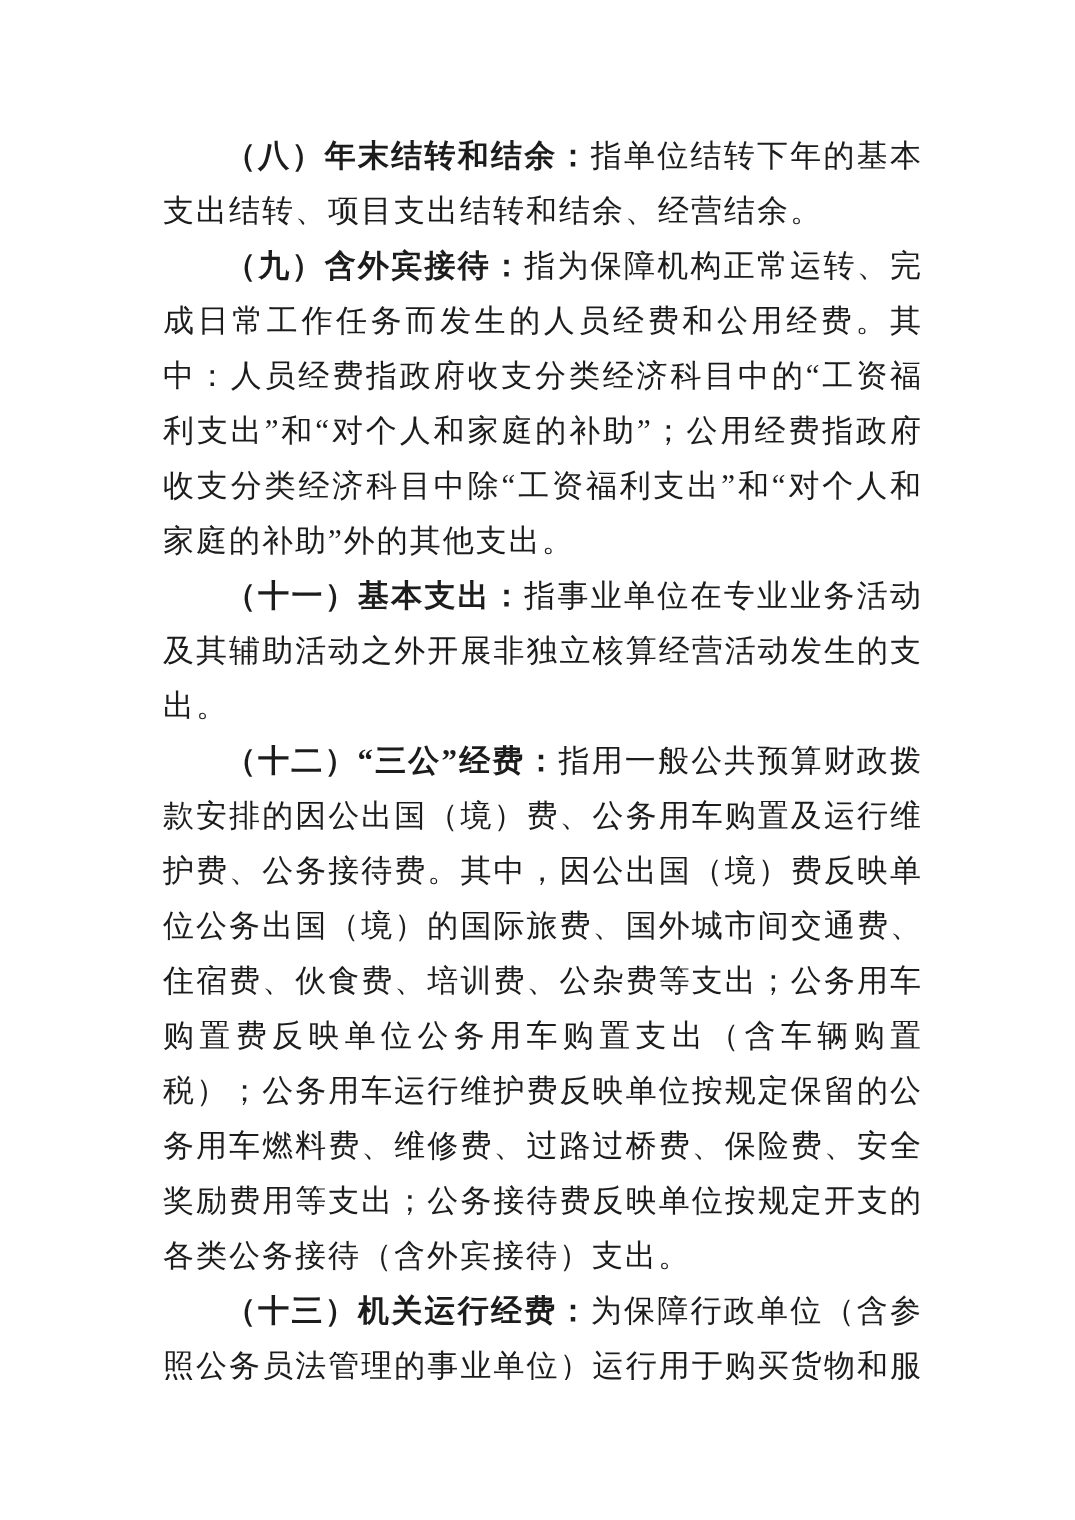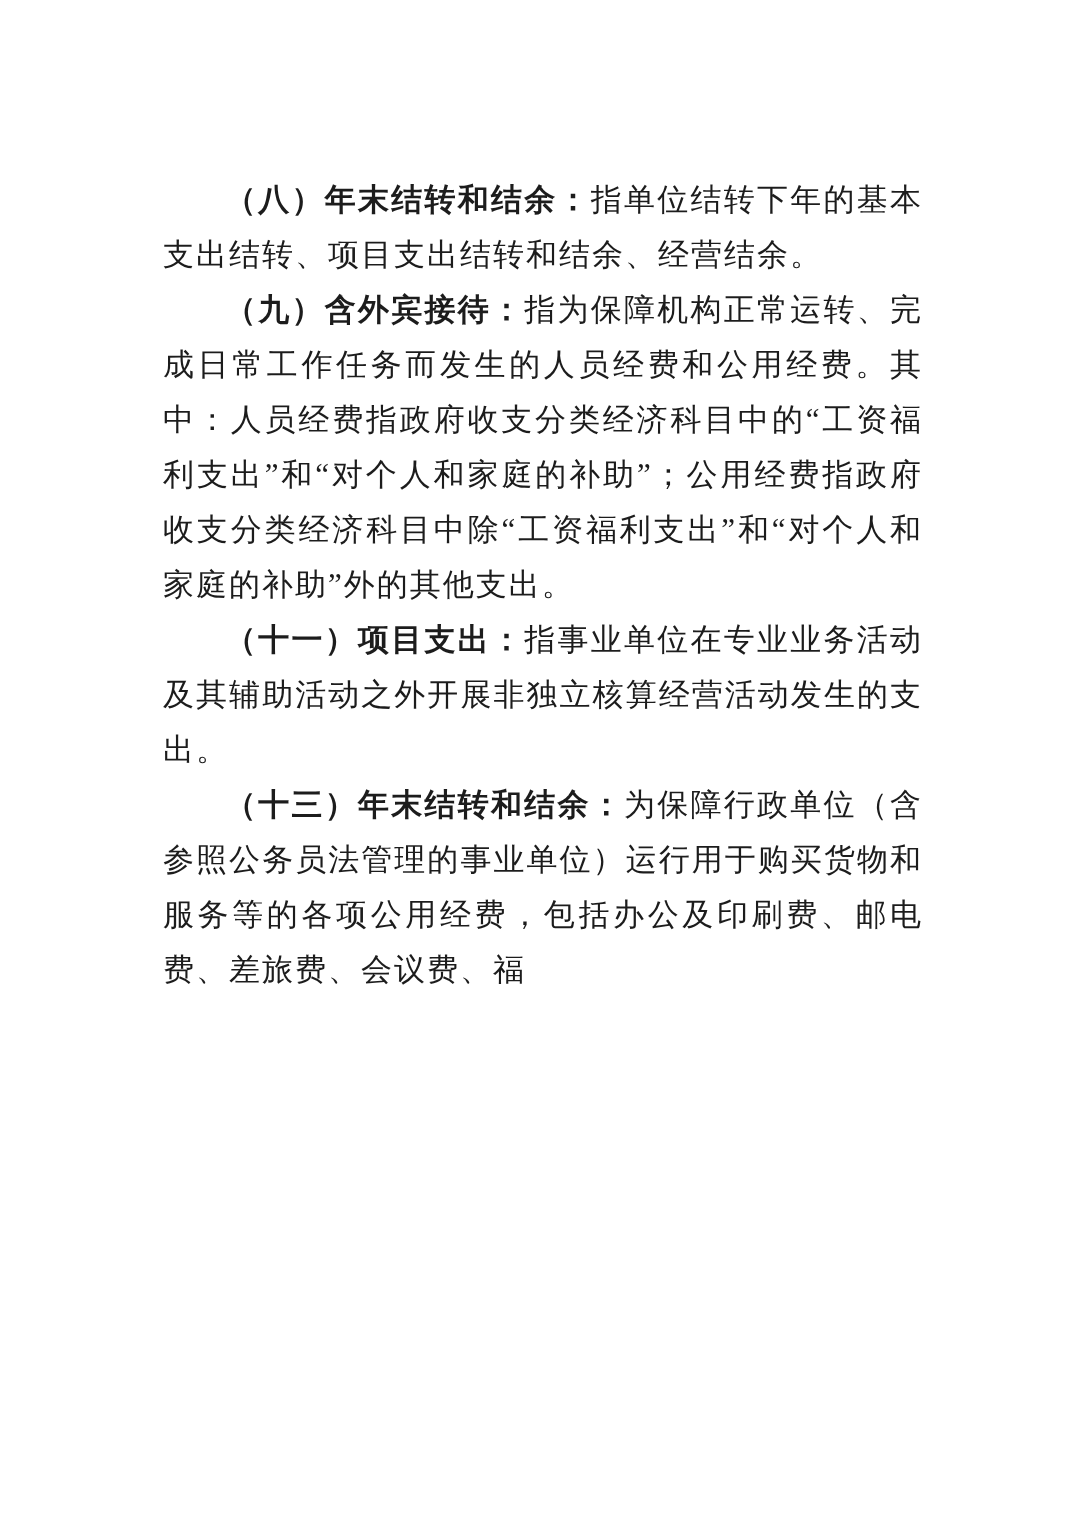--- a/index.html
+++ b/index.html
@@ -8,21 +8,20 @@
     background: #ffffff;
   }
   .page {
     position: relative;
     width: 1075px;
     height: 1380px;
     background: #ffffff;
     overflow: hidden;
     font-family: "Liberation Serif", "DejaVu Serif", serif;
     color: #1c1c1c;
-    margin-top: 44px;
   }
   .content {
     position: absolute;
     left: 163px;
     top: 128px;
     width: 760px;
     font-size: 31px;
     line-height: 55px;
     text-align: justify;
     letter-spacing: 2px;
@@ -46,17 +45,18 @@
     color: #2a2a2a;
   }
 </style>
 </head>
 <body>
 
 <div class="page">
   <div class="content">
     <p class="para"><span class="para-heading">（八）年末结转和结余：</span><span>指单位结转下年的基本支出结转、项目支出结转和结余、经营结余。</span></p>
     <p class="para"><span class="para-heading">（九）含外宾接待：</span><span>指为保障机构正常运转、完成日常工作任务而发生的人员经费和公用经费。其中：人员经费指政府收支分类经济科目中的“工资福利支出”和“对个人和家庭的补助”；公用经费指政府收支分类经济科目中除“工资福利支出”和“对个人和家庭的补助”外的其他支出。</span></p>
-    <p class="para"><span class="para-heading">（十一）项目支出：</span><span>指事业单位在专业业务活动及其辅助活动之外开展非独立核算经营活动发生的支出。</span></p>
-    <p class="para"><span class="para-heading">（十三）年末结转和结余：</span><span>为保障行政单位（含参照公务员法管理的事业单位）运行用于购买货物和服务等的各项公用经费，包括办公及印刷费、邮电费、差旅费、会议费、福</span></p>
+    <p class="para"><span class="para-heading">（十一）基本支出：</span><span>指事业单位在专业业务活动及其辅助活动之外开展非独立核算经营活动发生的支出。</span></p>
+    <p class="para"><span class="para-heading">（十二）“三公”经费：</span><span>指用一般公共预算财政拨款安排的因公出国（境）费、公务用车购置及运行维护费、公务接待费。其中，因公出国（境）费反映单位公务出国（境）的国际旅费、国外城市间交通费、住宿费、伙食费、培训费、公杂费等支出；公务用车购置费反映单位公务用车购置支出（含车辆购置税）；公务用车运行维护费反映单位按规定保留的公务用车燃料费、维修费、过路过桥费、保险费、安全奖励费用等支出；公务接待费反映单位按规定开支的各类公务接待（含外宾接待）支出。</span></p>
+    <p class="para"><span class="para-heading">（十三）机关运行经费：</span><span>为保障行政单位（含参照公务员法管理的事业单位）运行用于购买货物和服务等的各项公用经费，包括办公及印刷费、邮电费、差旅费、会议费、福</span></p>
   </div>
   <div class="footer">- 8 -</div>
 </div>
 
 </body></html>

